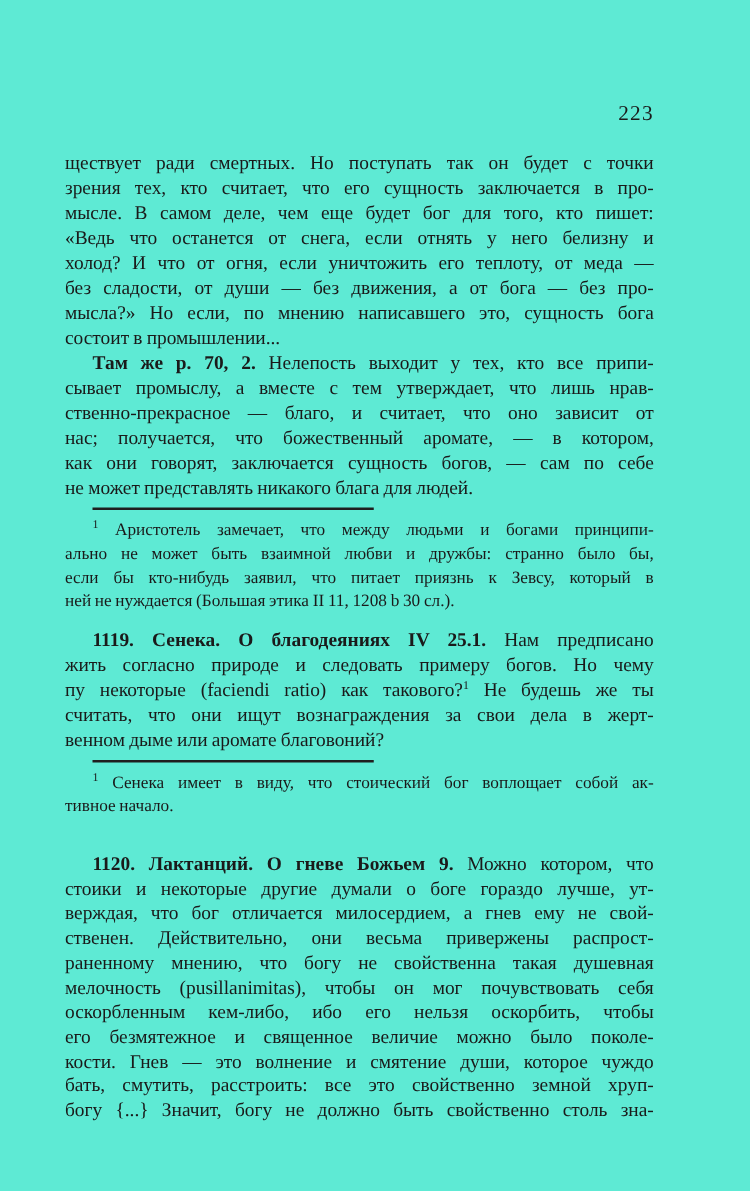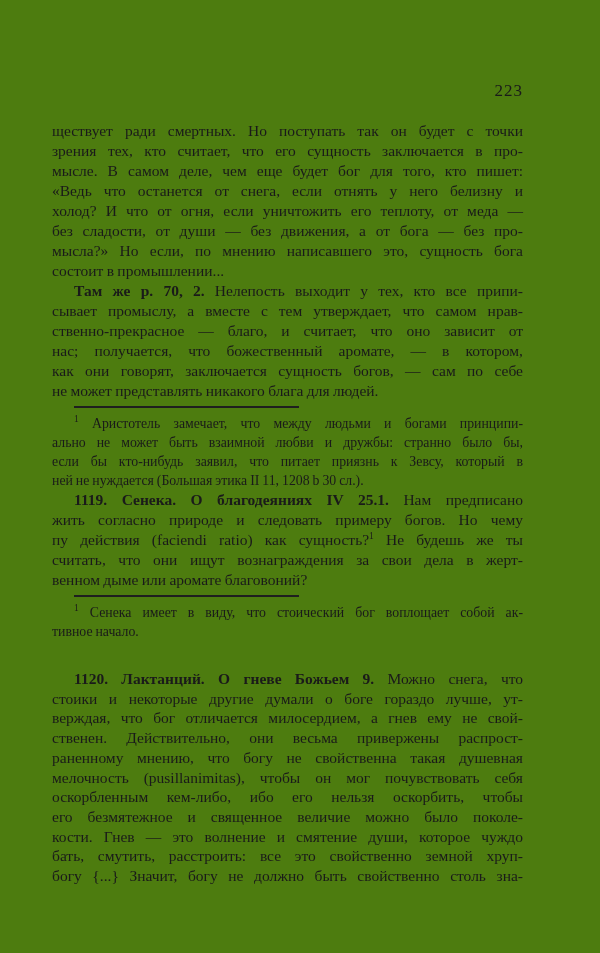--- a/index.html
+++ b/index.html
@@ -1,20 +1,20 @@
 <!DOCTYPE html>
 <html lang="ru"><head>
 <meta charset="utf-8">
 <style>
   html, body { margin: 0; padding: 0; background: #ffffff; }
   .page {
     position: relative;
     width: 600px;
     height: 953px;
-    background: #4d7c0f;
+    background: #5eead4;
     color: #1a1a1a;
     font-family: "Liberation Serif", "DejaVu Serif", serif;
     overflow: hidden;
   }
   .page-number {
     position: absolute;
     top: 81px;
     left: 52px;
     width: 471px;
     text-align: right;
@@ -32,21 +32,21 @@
     font-size: 15.5px;
     line-height: 20px;
     text-align: justify;
     text-align-last: justify;
     word-spacing: -0.5px;
     white-space: normal;
   }
   .line.last { text-align-last: left; }
   .line.ind { text-indent: 22px; }
   .para.fn .line { font-size: 13.8px; line-height: 19px; }
-  [data-name="paragraph-1119"] { }
+  [data-name="paragraph-1119"] { margin-top: 13px; }
   [data-name="paragraph-1120"] { margin-top: 28px; }
   [data-name="paragraph-1120"] .line { line-height: 19.7px; }
   .b { font-weight: bold; }
   sup.fnmark {
     font-size: 9.5px;
     line-height: 0;
     vertical-align: super;
     letter-spacing: 0;
   }
   .foot-rule {
@@ -68,47 +68,47 @@
         <div class="line" data-name="text-line"><span data-name="text-run">зрения тех, кто считает, что его сущность заключается в про-</span></div>
         <div class="line" data-name="text-line"><span data-name="text-run">мысле. В самом деле, чем еще будет бог для того, кто пишет:</span></div>
         <div class="line" data-name="text-line"><span data-name="text-run">«Ведь что останется от снега, если отнять у него белизну и</span></div>
         <div class="line" data-name="text-line"><span data-name="text-run">холод? И что от огня, если уничтожить его теплоту, от меда —</span></div>
         <div class="line" data-name="text-line"><span data-name="text-run">без сладости, от души — без движения, а от бога — без про-</span></div>
         <div class="line" data-name="text-line"><span data-name="text-run">мысла?» Но если, по мнению написавшего это, сущность бога</span></div>
         <div class="line last" data-name="text-line"><span data-name="text-run">состоит в промышлении...</span></div>
       </div>
       <div class="para main" data-name="paragraph-tam-zhe">
         <div class="line ind" data-name="text-line"><span class="b" data-name="bold-text">Там же p. 70, 2.</span><span data-name="text-run"> Нелепость выходит у тех, кто все припи-</span></div>
-        <div class="line" data-name="text-line"><span data-name="text-run">сывает промыслу, а вместе с тем утверждает, что самом нрав-</span></div>
+        <div class="line" data-name="text-line"><span data-name="text-run">сывает промыслу, а вместе с тем утверждает, что лишь нрав-</span></div>
         <div class="line" data-name="text-line"><span data-name="text-run">ственно-прекрасное — благо, и считает, что оно зависит от</span></div>
         <div class="line" data-name="text-line"><span data-name="text-run">нас; получается, что божественный аромате, — в котором,</span></div>
         <div class="line" data-name="text-line"><span data-name="text-run">как они говорят, заключается сущность богов, — сам по себе</span></div>
         <div class="line last" data-name="text-line"><span data-name="text-run">не может представлять никакого блага для людей.</span></div>
       </div>
       <div class="foot-rule" data-name="footnote-rule"></div>
       <div class="para fn" data-name="footnote-aristotle">
         <div class="line ind" data-name="text-line"><sup class="fnmark" data-name="footnote-marker">1</sup><span data-name="text-run"> Аристотель замечает, что между людьми и богами принципи-</span></div>
         <div class="line" data-name="text-line"><span data-name="text-run">ально не может быть взаимной любви и дружбы: странно было бы,</span></div>
         <div class="line" data-name="text-line"><span data-name="text-run">если бы кто-нибудь заявил, что питает приязнь к Зевсу, который в</span></div>
         <div class="line last" data-name="text-line"><span data-name="text-run">ней не нуждается (Большая этика II 11, 1208 b 30 сл.).</span></div>
       </div>
       <div class="para main" data-name="paragraph-1119">
         <div class="line ind" data-name="text-line"><span class="b" data-name="bold-text">1119. Сенека. О благодеяниях IV 25.1.</span><span data-name="text-run"> Нам предписано</span></div>
         <div class="line" data-name="text-line"><span data-name="text-run">жить согласно природе и следовать примеру богов. Но чему</span></div>
-        <div class="line" data-name="text-line"><span data-name="text-run">пу действия (faciendi ratio) как сущность?</span><sup class="fnmark" data-name="footnote-marker">1</sup><span data-name="text-run"> Не будешь же ты</span></div>
+        <div class="line" data-name="text-line"><span data-name="text-run">пу некоторые (faciendi ratio) как такового?</span><sup class="fnmark" data-name="footnote-marker">1</sup><span data-name="text-run"> Не будешь же ты</span></div>
         <div class="line" data-name="text-line"><span data-name="text-run">считать, что они ищут вознаграждения за свои дела в жерт-</span></div>
         <div class="line last" data-name="text-line"><span data-name="text-run">венном дыме или аромате благовоний?</span></div>
       </div>
       <div class="foot-rule" data-name="footnote-rule"></div>
       <div class="para fn" data-name="footnote-seneca">
         <div class="line ind" data-name="text-line"><sup class="fnmark" data-name="footnote-marker">1</sup><span data-name="text-run"> Сенека имеет в виду, что стоический бог воплощает собой ак-</span></div>
         <div class="line last" data-name="text-line"><span data-name="text-run">тивное начало.</span></div>
       </div>
       <div class="para main" data-name="paragraph-1120">
-        <div class="line ind" data-name="text-line"><span class="b" data-name="bold-text">1120. Лактанций. О гневе Божьем 9.</span><span data-name="text-run"> Можно снега, что</span></div>
+        <div class="line ind" data-name="text-line"><span class="b" data-name="bold-text">1120. Лактанций. О гневе Божьем 9.</span><span data-name="text-run"> Можно котором, что</span></div>
         <div class="line" data-name="text-line"><span data-name="text-run">стоики и некоторые другие думали о боге гораздо лучше, ут-</span></div>
         <div class="line" data-name="text-line"><span data-name="text-run">верждая, что бог отличается милосердием, а гнев ему не свой-</span></div>
         <div class="line" data-name="text-line"><span data-name="text-run">ственен. Действительно, они весьма привержены распрост-</span></div>
         <div class="line" data-name="text-line"><span data-name="text-run">раненному мнению, что богу не свойственна такая душевная</span></div>
         <div class="line" data-name="text-line"><span data-name="text-run">мелочность (pusillanimitas), чтобы он мог почувствовать себя</span></div>
         <div class="line" data-name="text-line"><span data-name="text-run">оскорбленным кем-либо, ибо его нельзя оскорбить, чтобы</span></div>
         <div class="line" data-name="text-line"><span data-name="text-run">его безмятежное и священное величие можно было поколе-</span></div>
         <div class="line" data-name="text-line"><span data-name="text-run">кости. Гнев — это волнение и смятение души, которое чуждо</span></div>
         <div class="line" data-name="text-line"><span data-name="text-run">бать, смутить, расстроить: все это свойственно земной хруп-</span></div>
         <div class="line" data-name="text-line"><span data-name="text-run">богу {...} Значит, богу не должно быть свойственно столь зна-</span></div>

